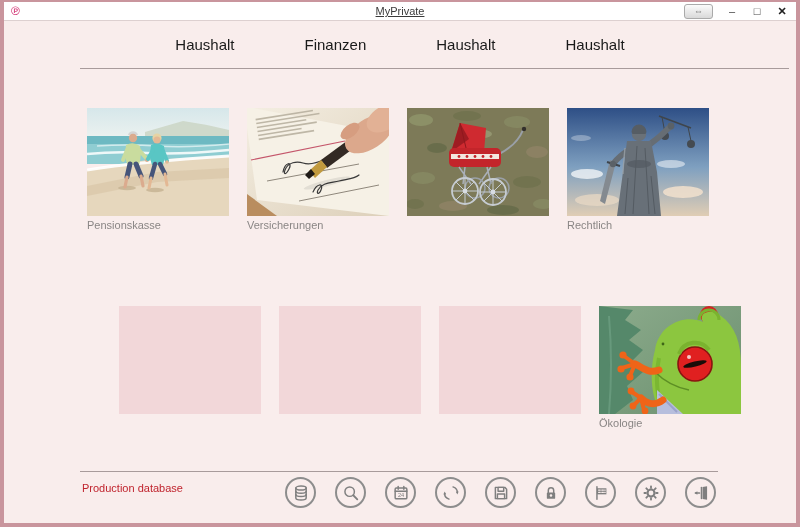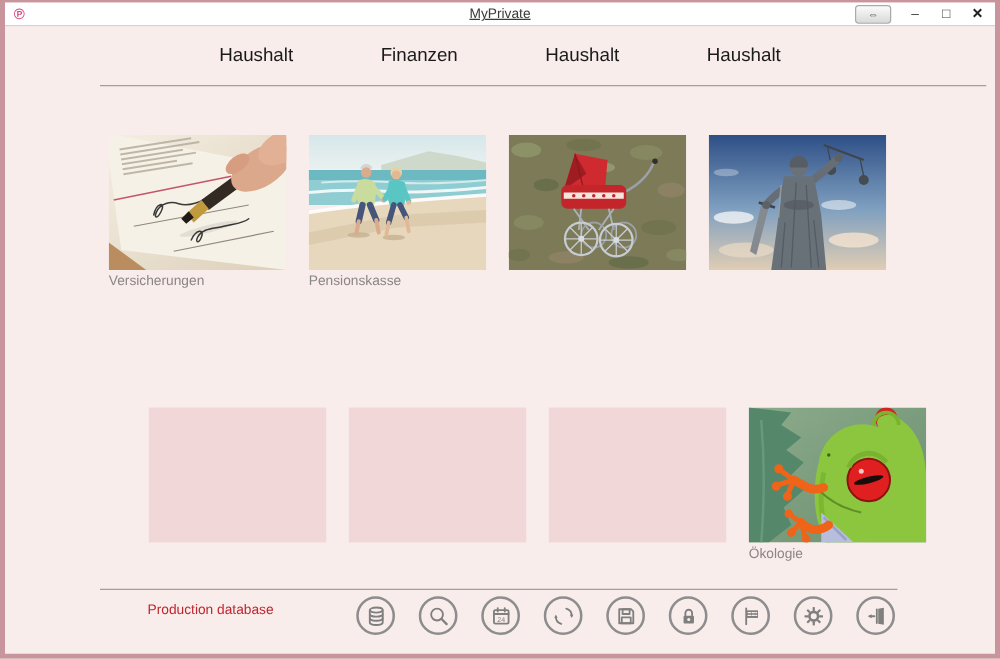--- a/index.html
+++ b/index.html
@@ -19,28 +19,28 @@
     display:flex;align-items:center;justify-content:center;line-height:1;}
   .ctl{font-size:11px;color:#444;line-height:1;width:12px;text-align:center;}
   .ctl.close{font-weight:bold;color:#222;}
   
   .tabs{position:absolute;top:34px;left:0;right:0;display:flex;justify-content:center;gap:70px;}
   .tab{font-size:15px;color:#1a1a1a;cursor:default;}
   .navline{position:absolute;top:66px;left:76px;width:709px;height:1px;background:#a89b9b;}
   
   .row{position:absolute;left:83px;display:flex;gap:18px;}
   .row1{top:106px;}
-  .row2{top:324px;padding-left:32px;}
+  .row2{top:304px;padding-left:32px;}
   .cell{width:142px;}
   .photo{width:142px;height:108px;display:block;}
   .empty-tile{width:142px;height:108px;background:#f2d7d9;}
   .tile-label{margin-top:3px;font-size:11px;color:#8a8685;height:13px;}
   
   .botline{position:absolute;top:469px;left:76px;width:638px;height:1px;background:#a89b9b;}
-  .status{position:absolute;left:78px;top:480px;font-size:11px;color:#c0242e;margin-left:36px;}
+  .status{position:absolute;left:78px;top:480px;font-size:11px;color:#c0242e;}
   .iconbar{position:absolute;left:281px;top:475px;display:flex;gap:19px;}
   .cbtn{width:31px;height:31px;border-radius:50%;border:2px solid #8d8d8d;box-sizing:border-box;
     display:flex;align-items:center;justify-content:center;background:transparent;}
   .cbtn svg{width:18px;height:18px;}
   .ic{stroke:#7f7f7f;fill:none;stroke-width:1.3;stroke-linecap:round;stroke-linejoin:round;}
 </style>
 </head>
 <body>
 
 <div class="window">
@@ -60,55 +60,20 @@
 
   <div class="tabs">
     <span class="tab">Haushalt</span>
     <span class="tab">Finanzen</span>
     <span class="tab">Haushalt</span>
     <span class="tab">Haushalt</span>
   </div>
   <div class="navline"></div>
 
   <div class="row row1">
-
-    <div class="cell">
-      <svg class="photo" viewBox="0 0 142 108" preserveAspectRatio="none">
-        <defs>
-            <linearGradient id="vg1" x1="0" y1="0" x2="1" y2="1">
-          <stop offset="0" stop-color="#f4eee2"></stop>
-              <stop offset="1" stop-color="#ddd0ba"></stop>
-            </linearGradient>
-          </defs>
-        <rect width="142" height="108" fill="url(#vg1)"></rect>
-        <polygon points="0,86 30,108 0,108" fill="#b98d5f"></polygon>
-        <polygon points="6,0 142,26 142,108 10,92 0,20 0,0" fill="#f6f1e6"></polygon>
-        <g fill="#b5ad9c" opacity="0.85" transform="rotate(-9 40 18)">
-          <rect x="10" y="6" width="58" height="1.6"></rect>
-            <rect x="10" y="10" width="64" height="1.6"></rect>
-          <rect x="10" y="14" width="50" height="1.6"></rect>
-            <rect x="10" y="18" width="60" height="1.6"></rect>
-          <rect x="10" y="22" width="44" height="1.6"></rect>
-            <rect x="10" y="26" width="56" height="1.6"></rect>
-        </g>
-        <path d="M4 52 L98 33" stroke="#c4556a" stroke-width="1.2" fill="none"></path>
-        <path d="M20 73 L112 56" stroke="#8f887c" stroke-width="1" fill="none"></path>
-        <path d="M52 93 L132 77" stroke="#8f887c" stroke-width="1" fill="none"></path>
-        <path d="M36 64 c2,-10 10,-11 6,-3 c-3,6 -6,6 -4,1 c3,-8 12,-9 18,-7 c6,2 14,0 22,-4" stroke="#3a3a3a" stroke-width="1.2" fill="none" stroke-linecap="round"></path>
-        <path d="M66 84 c4,-9 11,-9 8,-2 c-2,5 -5,4 -3,0 c4,-8 14,-7 21,-9 c8,-2 15,-2 20,-6" stroke="#3a3a3a" stroke-width="1.2" fill="none" stroke-linecap="round"></path>
-        <ellipse cx="80" cy="75" rx="24" ry="3" fill="#000000" opacity="0.08" transform="rotate(-14 80 75)"></ellipse>
-        <polygon points="74,52 142,2 142,14 80,60" fill="#332a24"></polygon>
-        <ellipse cx="122" cy="26" rx="27" ry="15" fill="#dca88c" transform="rotate(-33 122 26)"></ellipse>
-        <ellipse cx="138" cy="10" rx="20" ry="12" fill="#e2b195" transform="rotate(-30 138 10)"></ellipse>
-        <ellipse cx="103" cy="23" rx="11" ry="6" fill="#d69d80" transform="rotate(-38 103 23)"></ellipse>
-        <polygon points="62,63 74,52 80,59 68,70" fill="#c19a3e"></polygon>
-        <polygon points="58,67 64,61 68,66 62,71" fill="#1f1a16"></polygon>
-      </svg>
-      <div class="tile-label">Versicherungen</div>
-    </div>
 
     <div class="cell">
       <svg class="photo" viewBox="0 0 142 108" preserveAspectRatio="none">
         <defs>
             <linearGradient id="pg1" x1="0" y1="0" x2="0" y2="1">
           <stop offset="0" stop-color="#d6e7ea"></stop>
               <stop offset="1" stop-color="#f4f6f2"></stop>
             </linearGradient>
           </defs>
         <rect width="142" height="42" fill="url(#pg1)"></rect>
@@ -141,20 +106,55 @@
         <path d="M68 56 L64 70" stroke="#46557a" stroke-width="4.5" stroke-linecap="round"></path>
         <path d="M73 56 L78 66" stroke="#46557a" stroke-width="4.5" stroke-linecap="round"></path>
         <path d="M64 70 L62 80" stroke="#e3b894" stroke-width="3" stroke-linecap="round"></path>
         <path d="M78 66 L80 77" stroke="#e3b894" stroke-width="3" stroke-linecap="round"></path>
       </svg>
       <div class="tile-label">Pensionskasse</div>
     </div>
 
     <div class="cell">
       <svg class="photo" viewBox="0 0 142 108" preserveAspectRatio="none">
+        <defs>
+            <linearGradient id="vg1" x1="0" y1="0" x2="1" y2="1">
+          <stop offset="0" stop-color="#f4eee2"></stop>
+              <stop offset="1" stop-color="#ddd0ba"></stop>
+            </linearGradient>
+          </defs>
+        <rect width="142" height="108" fill="url(#vg1)"></rect>
+        <polygon points="0,86 30,108 0,108" fill="#b98d5f"></polygon>
+        <polygon points="6,0 142,26 142,108 10,92 0,20 0,0" fill="#f6f1e6"></polygon>
+        <g fill="#b5ad9c" opacity="0.85" transform="rotate(-9 40 18)">
+          <rect x="10" y="6" width="58" height="1.6"></rect>
+            <rect x="10" y="10" width="64" height="1.6"></rect>
+          <rect x="10" y="14" width="50" height="1.6"></rect>
+            <rect x="10" y="18" width="60" height="1.6"></rect>
+          <rect x="10" y="22" width="44" height="1.6"></rect>
+            <rect x="10" y="26" width="56" height="1.6"></rect>
+        </g>
+        <path d="M4 52 L98 33" stroke="#c4556a" stroke-width="1.2" fill="none"></path>
+        <path d="M20 73 L112 56" stroke="#8f887c" stroke-width="1" fill="none"></path>
+        <path d="M52 93 L132 77" stroke="#8f887c" stroke-width="1" fill="none"></path>
+        <path d="M36 64 c2,-10 10,-11 6,-3 c-3,6 -6,6 -4,1 c3,-8 12,-9 18,-7 c6,2 14,0 22,-4" stroke="#3a3a3a" stroke-width="1.2" fill="none" stroke-linecap="round"></path>
+        <path d="M66 84 c4,-9 11,-9 8,-2 c-2,5 -5,4 -3,0 c4,-8 14,-7 21,-9 c8,-2 15,-2 20,-6" stroke="#3a3a3a" stroke-width="1.2" fill="none" stroke-linecap="round"></path>
+        <ellipse cx="80" cy="75" rx="24" ry="3" fill="#000000" opacity="0.08" transform="rotate(-14 80 75)"></ellipse>
+        <polygon points="74,52 142,2 142,14 80,60" fill="#332a24"></polygon>
+        <ellipse cx="122" cy="26" rx="27" ry="15" fill="#dca88c" transform="rotate(-33 122 26)"></ellipse>
+        <ellipse cx="138" cy="10" rx="20" ry="12" fill="#e2b195" transform="rotate(-30 138 10)"></ellipse>
+        <ellipse cx="103" cy="23" rx="11" ry="6" fill="#d69d80" transform="rotate(-38 103 23)"></ellipse>
+        <polygon points="62,63 74,52 80,59 68,70" fill="#c19a3e"></polygon>
+        <polygon points="58,67 64,61 68,66 62,71" fill="#1f1a16"></polygon>
+      </svg>
+      <div class="tile-label">Versicherungen</div>
+    </div>
+
+    <div class="cell">
+      <svg class="photo" viewBox="0 0 142 108" preserveAspectRatio="none">
         <rect width="142" height="108" fill="#7d7a58"></rect>
         <g opacity="0.6">
           <ellipse cx="14" cy="12" rx="12" ry="6" fill="#96a072"></ellipse>
             <ellipse cx="60" cy="8" rx="14" ry="5" fill="#6b6f4a"></ellipse>
           <ellipse cx="110" cy="14" rx="13" ry="6" fill="#8b9168"></ellipse>
             <ellipse cx="30" cy="40" rx="10" ry="5" fill="#5d6644"></ellipse>
           <ellipse cx="130" cy="44" rx="11" ry="6" fill="#96876b"></ellipse>
             <ellipse cx="16" cy="70" rx="12" ry="6" fill="#8b9168"></ellipse>
           <ellipse cx="120" cy="74" rx="14" ry="6" fill="#6b6f4a"></ellipse>
             <ellipse cx="46" cy="98" rx="14" ry="5" fill="#96876b"></ellipse>
@@ -216,20 +216,21 @@
         <polygon points="43,52 49,54 38,96 33,93" fill="#848a90"></polygon>
         <path d="M40 54 L53 58" stroke="#3f454b" stroke-width="2.2"></path>
         <circle cx="46" cy="56" r="3.2" fill="#5a6167"></circle>
         <circle cx="72" cy="26" r="7.2" fill="#6a7178"></circle>
         <path d="M64.5 24 a7.5 7.5 0 0 1 15 0 l-1 2 h-13 z" fill="#565d64"></path>
         <polygon points="60,33 84,33 90,64 94,108 50,108 56,64" fill="#687078"></polygon>
         <ellipse cx="72" cy="56" rx="12" ry="4" fill="#596068"></ellipse>
         <path d="M70 38 Q68 70 66 106 M78 40 Q80 72 82 106 M61 70 L58 106 M84 68 L88 106" stroke="#545b62" stroke-width="1" fill="none"></path>
         <path d="M58 40 Q56 60 56 66" stroke="#9aa1a8" stroke-width="1.4" fill="none" opacity="0.8"></path>
       </svg>
+      <div class="tile-label">Rechtlich</div>
     </div>
   </div>
 
   <div class="row row2">
     <div class="cell">
         <div class="empty-tile"></div>
         <div class="tile-label"></div>
       </div>
     <div class="cell">
         <div class="empty-tile"></div>

